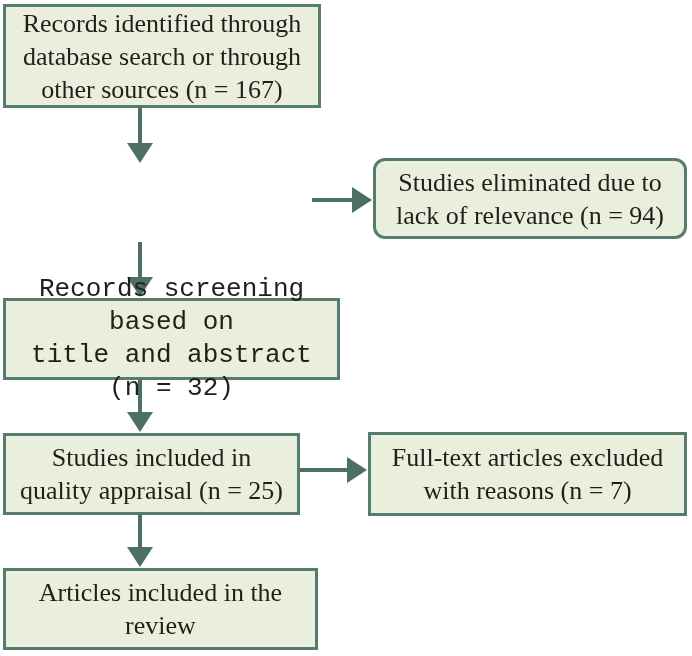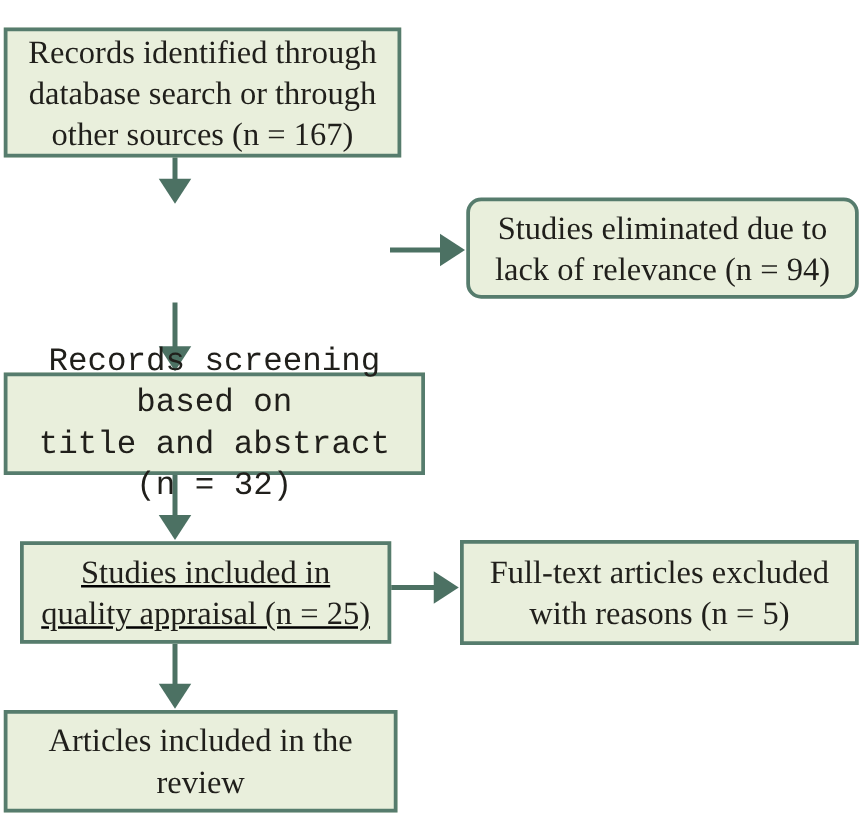--- a/index.html
+++ b/index.html
@@ -41,25 +41,25 @@
     justify-content: center;
     text-align: center;
   }
   .box-text {
     white-space: pre-line;
     color: #201f1b;
     font-size: 26px;
     line-height: 33px;
     padding: 0 4px;
   }
-  .box1 { left: 3px;   top: 4px;   width: 318px; height: 104px; margin-top: 18px; }
+  .box1 { left: 3px;   top: 4px;   width: 318px; height: 104px; }
   .box2 { left: 3px;   top: 163px; width: 309px; height: 79px;  }
   .box3 { left: 373px; top: 158px; width: 314px; height: 81px; border-radius: 12px;  }
   .box4 { left: 3px;   top: 298px; width: 337px; height: 82px; font-family: Liberation Mono, monospace;  }
-  .box5 { left: 16px;   top: 433px; width: 297px; height: 82px; text-decoration: underline;  }
+  .box5 { left: 3px;   top: 433px; width: 297px; height: 82px;  }
   .box6 { left: 368px; top: 432px; width: 319px; height: 84px;  }
   .box7 { left: 3px;   top: 568px; width: 315px; height: 82px;  }
 </style>
 </head>
 <body>
 
 <div class="canvas">
 
   <svg class="arrows" viewBox="0 0 692 656" xmlns="http://www.w3.org/2000/svg">
     <g>
@@ -105,21 +105,21 @@
 title and abstract (n = 32)</span>
   </div>
 
   <div class="box box5">
     <span class="box-text">Studies included in
 quality appraisal (n = 25)</span>
   </div>
 
   <div class="box box6">
     <span class="box-text">Full-text articles excluded
-with reasons (n = 5)</span>
+with reasons (n = 7)</span>
   </div>
 
   <div class="box box7">
     <span class="box-text">Articles included in the
 review</span>
   </div>
 
 </div>
 
 </body></html>

